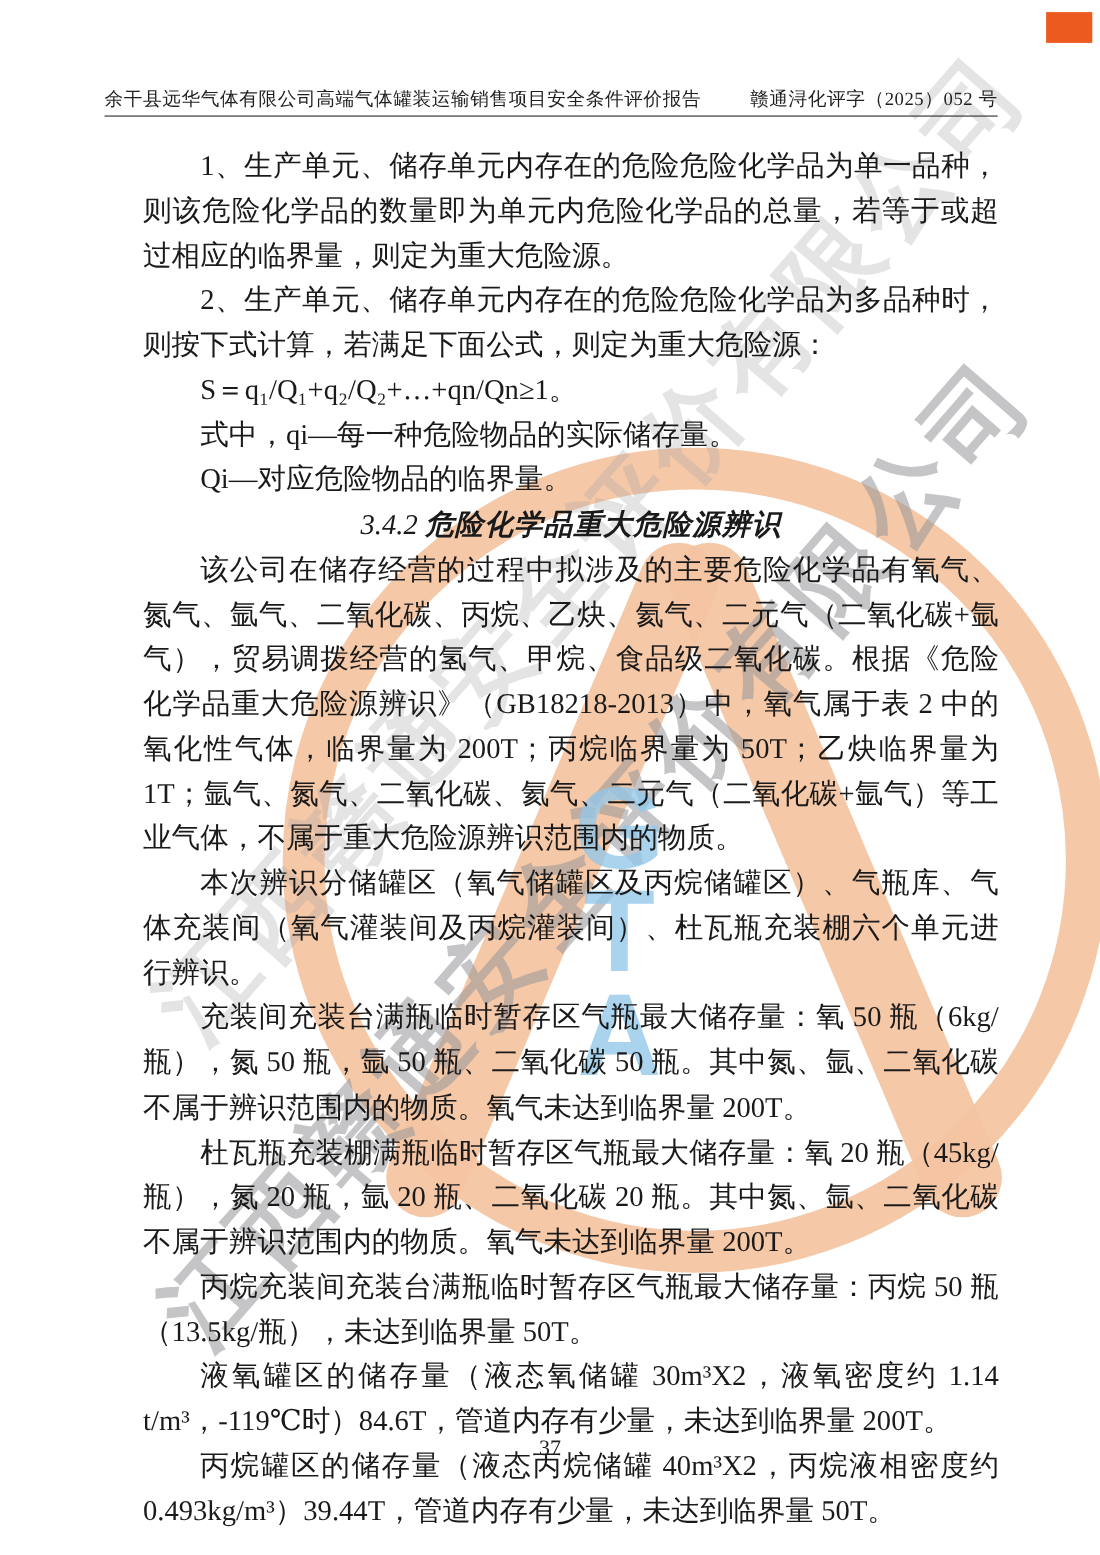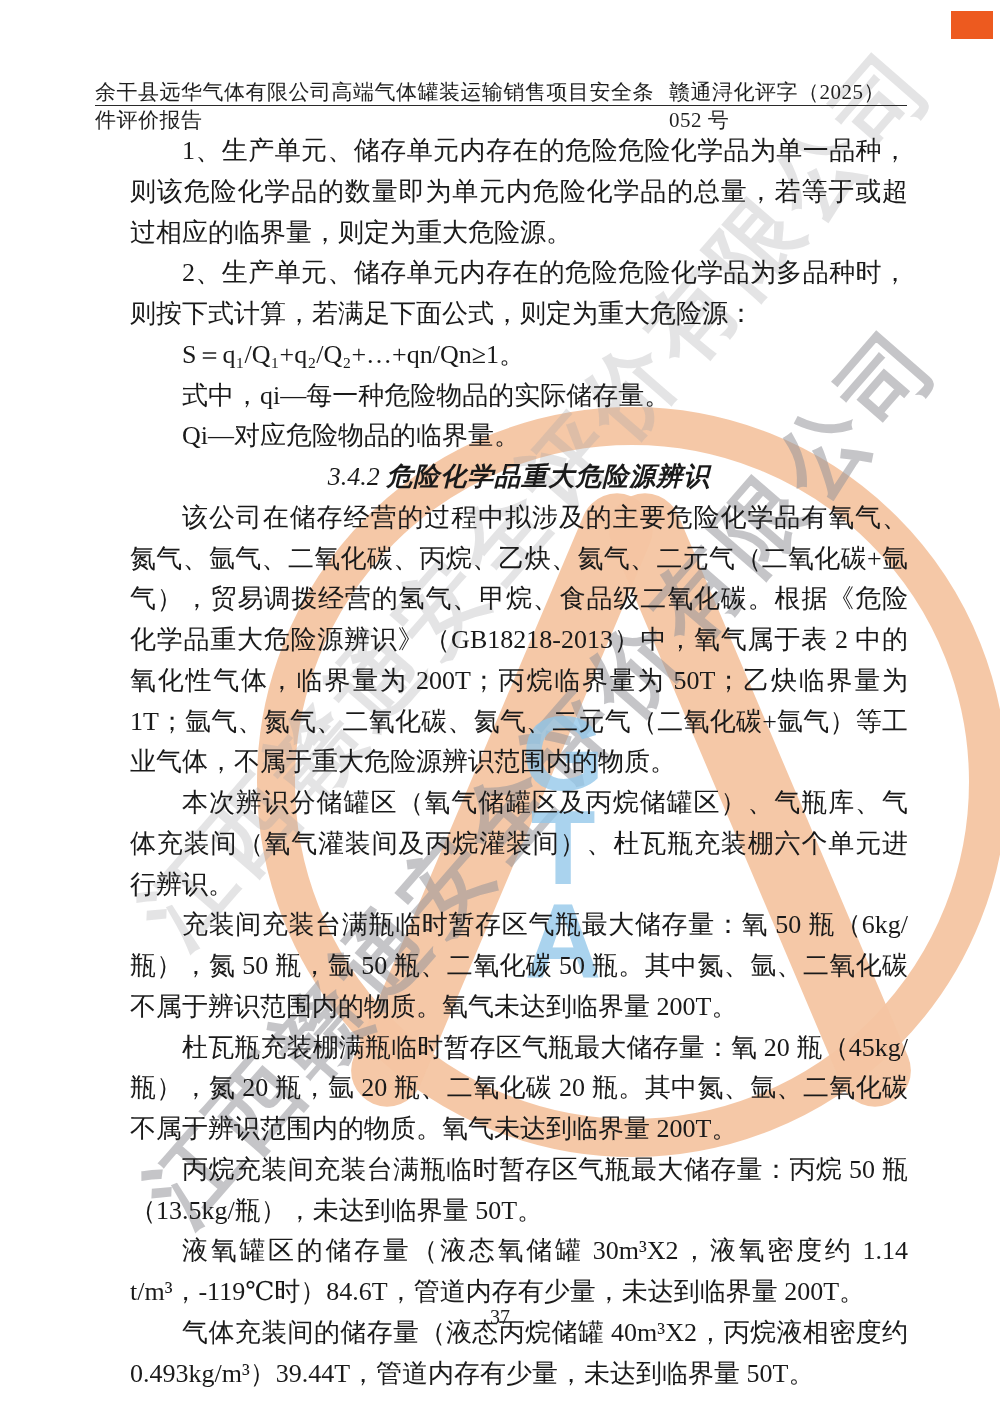--- a/index.html
+++ b/index.html
@@ -6,21 +6,21 @@
   .page {
     position:relative; width:1000px; height:1414px; margin:0 auto;
     background:#ffffff; overflow:hidden;
     font-family:"Liberation Serif","DejaVu Serif",serif;
     color:#1a1a1a;
   }
   
   .hdr {
     position:absolute; left:95px; top:78px; width:812px;
     display:flex; justify-content:space-between; align-items:baseline;
-    font-size:21px; letter-spacing:0.5px; color:#1f1f1f; z-index:6;
+    font-size:17px; letter-spacing:0.5px; color:#1f1f1f; z-index:6;
   }
   .hdr-rule {
     position:absolute; left:95px; top:105px; width:812px;
     border-top:1.6px solid #2a2a2a; z-index:6;
   }
   
   .doc-body {
     position:absolute; left:130px; top:131px; width:778px;
     font-size:26px; line-height:40.75px; text-align:justify;
     text-justify:inter-character; z-index:5;
@@ -102,18 +102,18 @@
       <p class="indent"><span class="">S＝q₁/Q₁+q₂/Q₂+…+qn/Qn≥1。</span></p>
       <p class="indent"><span class="">式中，qi—每一种危险物品的实际储存量。</span></p>
       <p class="indent"><span class="">Qi—对应危险物品的临界量。</span></p>
       <p class="heading"><span class="">3.4.2 </span><span class="b zh">危险化学品重大危险源辨识</span></p>
       <p class="indent"><span class="">该公司在储存经营的过程中拟涉及的主要危险化学品有氧气、氮气、氩气、二氧化碳、丙烷、乙炔、氦气、二元气（二氧化碳+氩气），贸易调拨经营的氢气、甲烷、食品级二氧化碳。根据《危险化学品重大危险源辨识》（GB18218-2013）中，氧气属于表 2 中的氧化性气体，临界量为 200T；丙烷临界量为 50T；乙炔临界量为 1T；氩气、氮气、二氧化碳、氦气、二元气（二氧化碳+氩气）等工业气体，不属于重大危险源辨识范围内的物质。</span></p>
       <p class="indent"><span class="">本次辨识分储罐区（氧气储罐区及丙烷储罐区）、气瓶库、气体充装间（氧气灌装间及丙烷灌装间）、杜瓦瓶充装棚六个单元进行辨识。</span></p>
       <p class="indent"><span class="b ">充装间充装台</span><span class="">满瓶临时暂存区气瓶最大储存量：氧 50 瓶（6kg/瓶），氮 50 瓶，氩 50 瓶、二氧化碳 50 瓶。其中氮、氩、二氧化碳不属于辨识范围内的物质。氧气未达到临界量 200T。</span></p>
       <p class="indent"><span class="b ">杜瓦瓶充装棚</span><span class="">满瓶临时暂存区气瓶最大储存量：氧 20 瓶（45kg/瓶），氮 20 瓶，氩 20 瓶、二氧化碳 20 瓶。其中氮、氩、二氧化碳不属于辨识范围内的物质。氧气未达到临界量 200T。</span></p>
       <p class="indent"><span class="b ">丙烷充装间</span><span class="">充装台满瓶临时暂存区气瓶最大储存量：丙烷 50 瓶（13.5kg/瓶），未达到临界量 50T。</span></p>
       <p class="indent"><span class="b ">液氧罐区</span><span class="">的储存量（液态氧储罐 30m³X2，液氧密度约 1.14 t/m³，-119℃时）84.6T，管道内存有少量，未达到临界量 200T。</span></p>
-      <p class="indent"><span class="b ">气体充装间</span><span class="">的储存量（液态丙烷储罐 40m³X2，丙烷液相密度约 0.493kg/m³）39.44T，管道内存有少量，未达到临界量 50T。</span></p>
+      <p class="indent"><span class="b ">丙烷罐区</span><span class="">的储存量（液态丙烷储罐 40m³X2，丙烷液相密度约 0.493kg/m³）39.44T，管道内存有少量，未达到临界量 50T。</span></p>
     </div>
 
   <div class="footer">37</div>
 
 </div>
 
 </body></html>

